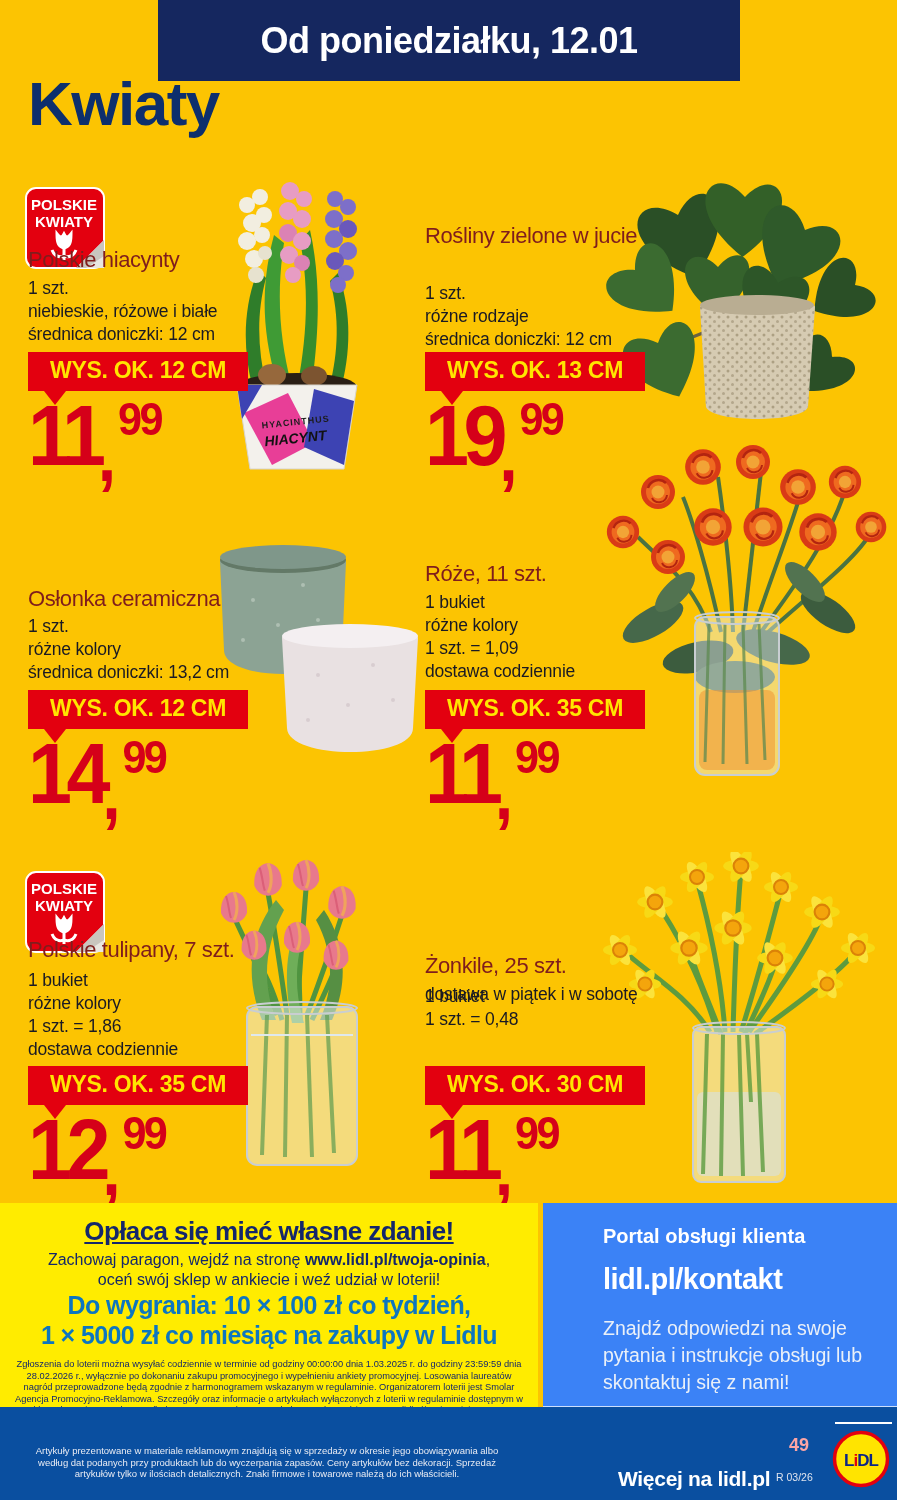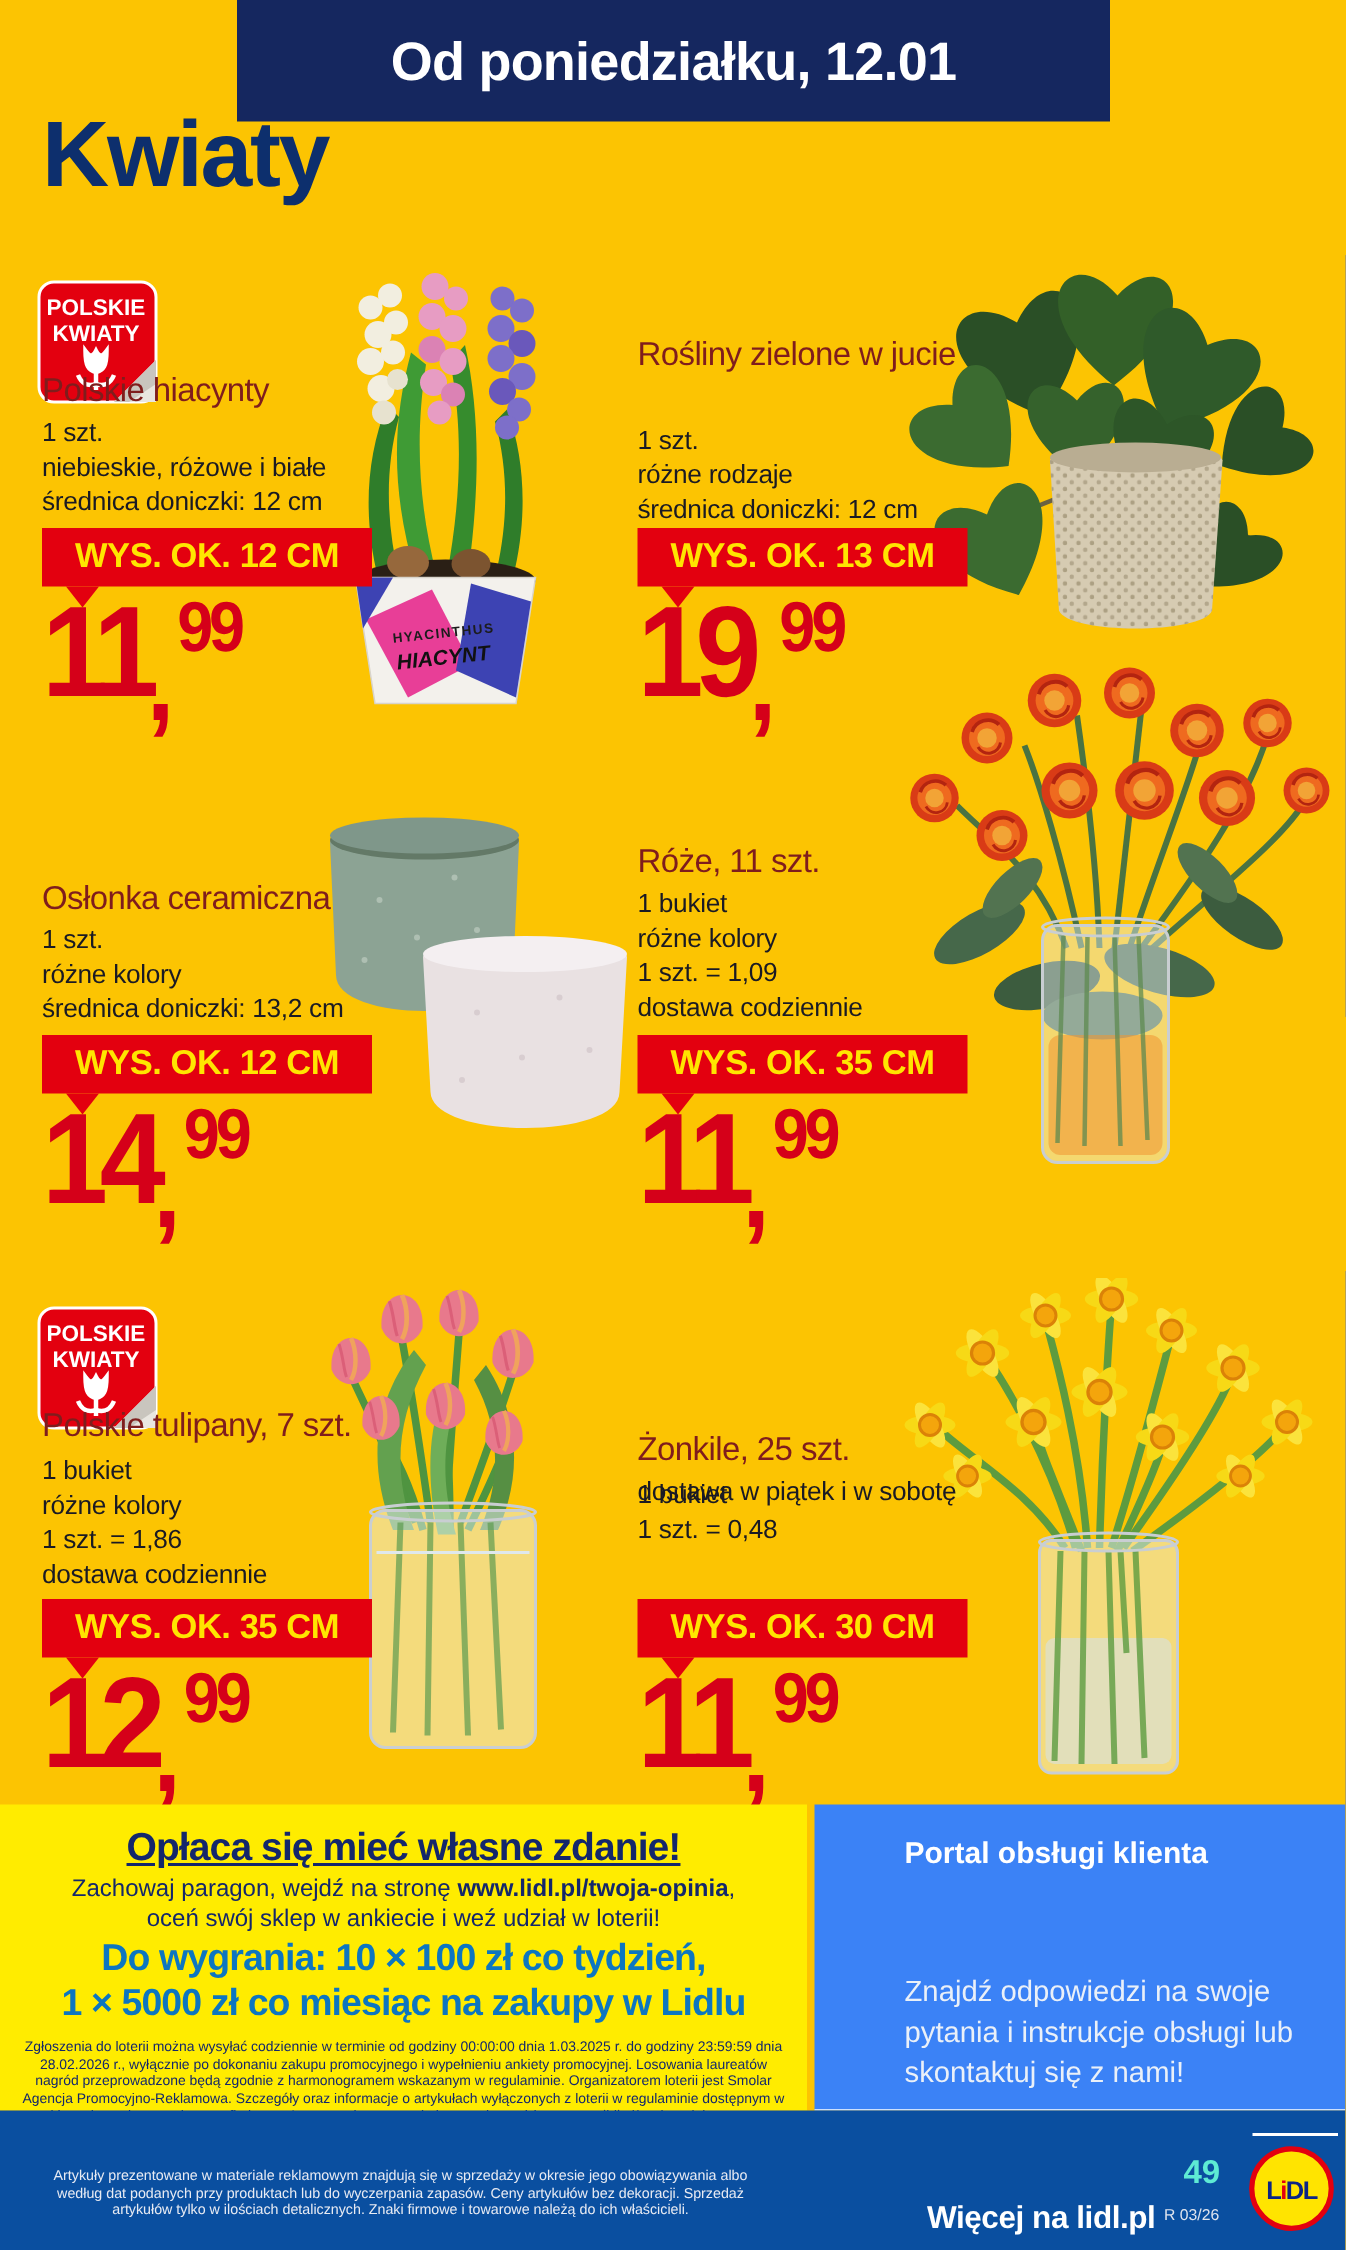--- a/index.html
+++ b/index.html
@@ -38,21 +38,21 @@
   
   .contact{position:absolute;left:543px;top:1203px;width:354px;height:203px;background:#3b82f6;
            border-bottom:1px solid rgba(255,255,255,.75);}
   .ct{position:absolute;left:60px;top:22px;color:#fff;font-size:20px;font-weight:bold;}
   .cu{position:absolute;left:60px;top:60px;color:#fff;font-size:29px;font-weight:bold;letter-spacing:-.5px;}
   .cp{position:absolute;left:60px;top:112px;width:272px;color:#eaf0f8;font-size:19.5px;line-height:27px;}
   
   .footer{position:absolute;left:0;top:1407px;width:897px;height:93px;background:#0a4fa0;text-align:center;}
   .f-legal{position:absolute;left:26px;top:38px;width:482px;color:#e8ebf3;font-size:9.5px;line-height:11.6px;}
   .f-more{position:absolute;left:618px;top:46px;color:#fff;font-weight:bold;font-size:21px;letter-spacing:-.3px;margin-top:14px;}
-  .f-num{position:absolute;left:789px;top:28px;color:#5eead4;font-weight:bold;font-size:22px;}
+  .f-num{position:absolute;left:789px;top:28px;color:#fca5a5;font-weight:bold;font-size:18px;}
   .f-ed{position:absolute;left:776px;top:64px;color:#dfe4ee;font-size:10.5px;}
   .f-line{position:absolute;left:835px;top:15px;width:57px;height:2px;background:#fff;}
   .f-logo{position:absolute;left:831px;top:22px;width:60px;height:60px;}
 </style>
 </head>
 <body>
 
 <div class="page">
 
   <div class="banner">
@@ -377,20 +377,21 @@
     <div class="promo-line">oceń swój sklep w ankiecie i weź udział w loterii!</div>
     <div class="promo-win">
       <div>Do wygrania: 10 × 100 zł co tydzień,</div>
       <div>1 × 5000 zł co miesiąc na zakupy w Lidlu</div>
     </div>
     <div class="promo-legal">Zgłoszenia do loterii można wysyłać codziennie w terminie od godziny 00:00:00 dnia 1.03.2025 r. do godziny 23:59:59 dnia 28.02.2026 r., wyłącznie po dokonaniu zakupu promocyjnego i wypełnieniu ankiety promocyjnej. Losowania laureatów nagród przeprowadzone będą zgodnie z harmonogramem wskazanym w regulaminie. Organizatorem loterii jest Smolar Agencja Promocyjno-Reklamowa. Szczegóły oraz informacje o artykułach wyłączonych z loterii w regulaminie dostępnym w sklepach stacjonarnych w strefie kas, u Asystenta kas samoobsługowych, a także na www.lidl.pl/twoja-opinia oraz na www.smolar.pl.</div>
   </div>
 
   <div class="contact">
     <div class="ct">Portal obsługi klienta</div>
+    <div class="cu">lidl.pl/kontakt</div>
     <div class="cp">Znajdź odpowiedzi na swoje pytania i instrukcje obsługi lub skontaktuj się z nami!</div>
   </div>
 
   <div class="footer">
     <div class="f-legal">Artykuły prezentowane w materiale reklamowym znajdują się w sprzedaży w okresie jego obowiązywania albo według dat podanych przy produktach lub do wyczerpania zapasów. Ceny artykułów bez dekoracji. Sprzedaż artykułów tylko w ilościach detalicznych. Znaki firmowe i towarowe należą do ich właścicieli.</div>
     <div class="f-more">Więcej na lidl.pl</div>
     <div class="f-num">49</div>
     <div class="f-ed">R 03/26</div>
     <div class="f-line"></div>
     <svg class="f-logo" viewBox="0 0 60 60">

